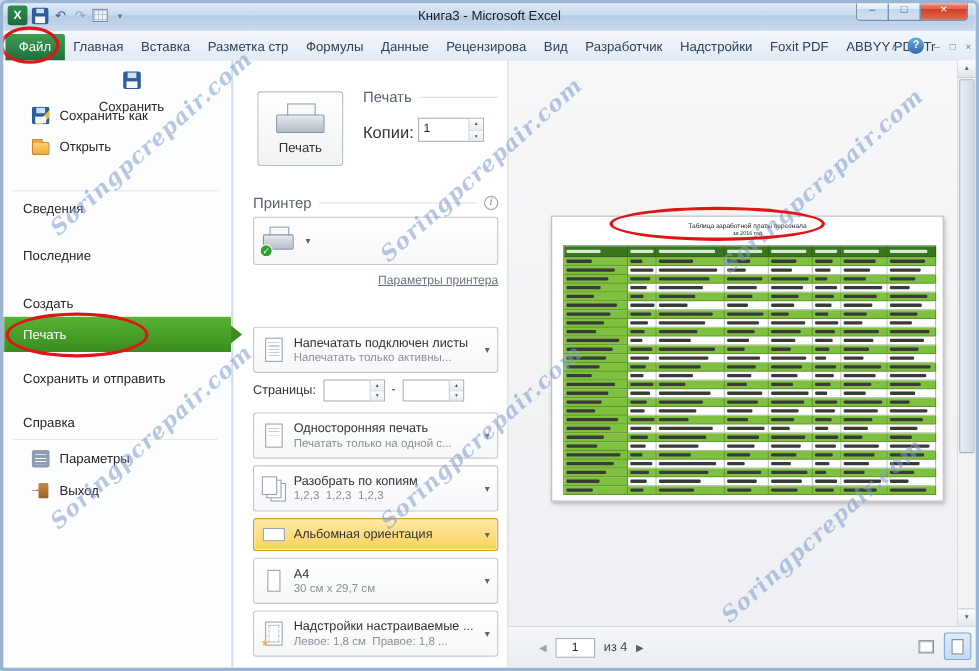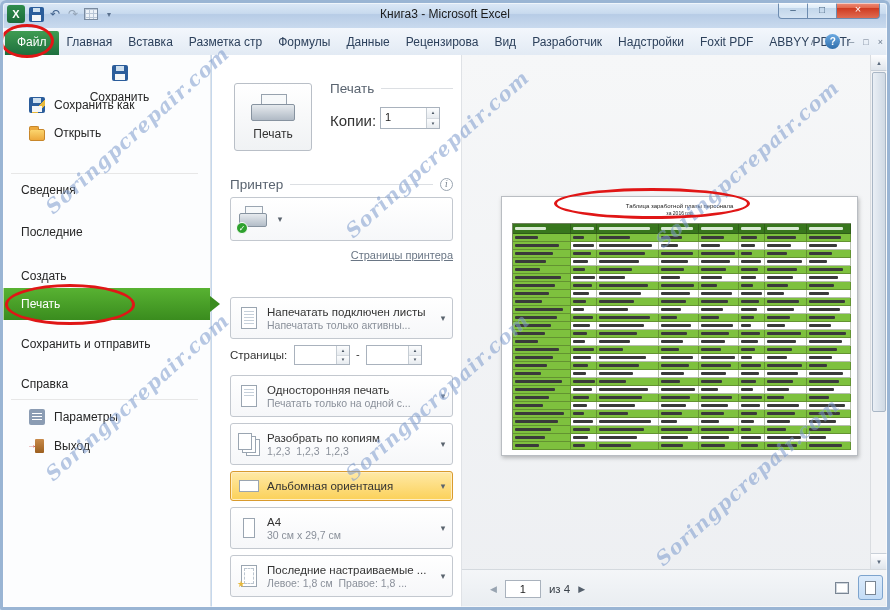--- a/index.html
+++ b/index.html
@@ -254,21 +254,21 @@
     <span>Принтер</span>
     <div class="rule"></div>
     <div class="info">i</div>
   </div>
   <div class="dd printer-dd">
     <div class="printer-sm">
       <span class="pcheck">✓</span>
     </div>
     <div class="arr">▾</div>
   </div>
-  <div class="plink">Страницы принтера</div>
+  <div class="plink">Параметры принтера</div>
   <div class="pagesrow">
     <span class="plabel">Страницы:</span>
     <div class="spinner sp-from">
       <div class="val"></div>
       <div class="btns">
         <div>▲</div>
         <div>▼</div>
       </div>
     </div>
     <span class="pdash">-</span>
@@ -317,21 +317,21 @@
         <div class="t1">A4</div>
         <div class="t2">30 см x 29,7 см</div>
       </div>
       <div class="arr">▾</div>
     </div>
     <div class="dd" style="top: 500px;">
       <div class="dd-ic i-margins">
         <span class="star">★</span>
       </div>
       <div class="txt">
-        <div class="t1">Последние настраиваемые ...</div>
+        <div class="t1">Надстройки настраиваемые ...</div>
         <div class="t2">Левое: 1,8 см&nbsp;&nbsp;Правое: 1,8 ...</div>
       </div>
       <div class="arr">▾</div>
     </div>
   </div>
 
 <div class="previewpanel">
   <div class="page">
     <div class="ptitle">
       <div class="pt1">Таблица заработной платы персонала</div>

